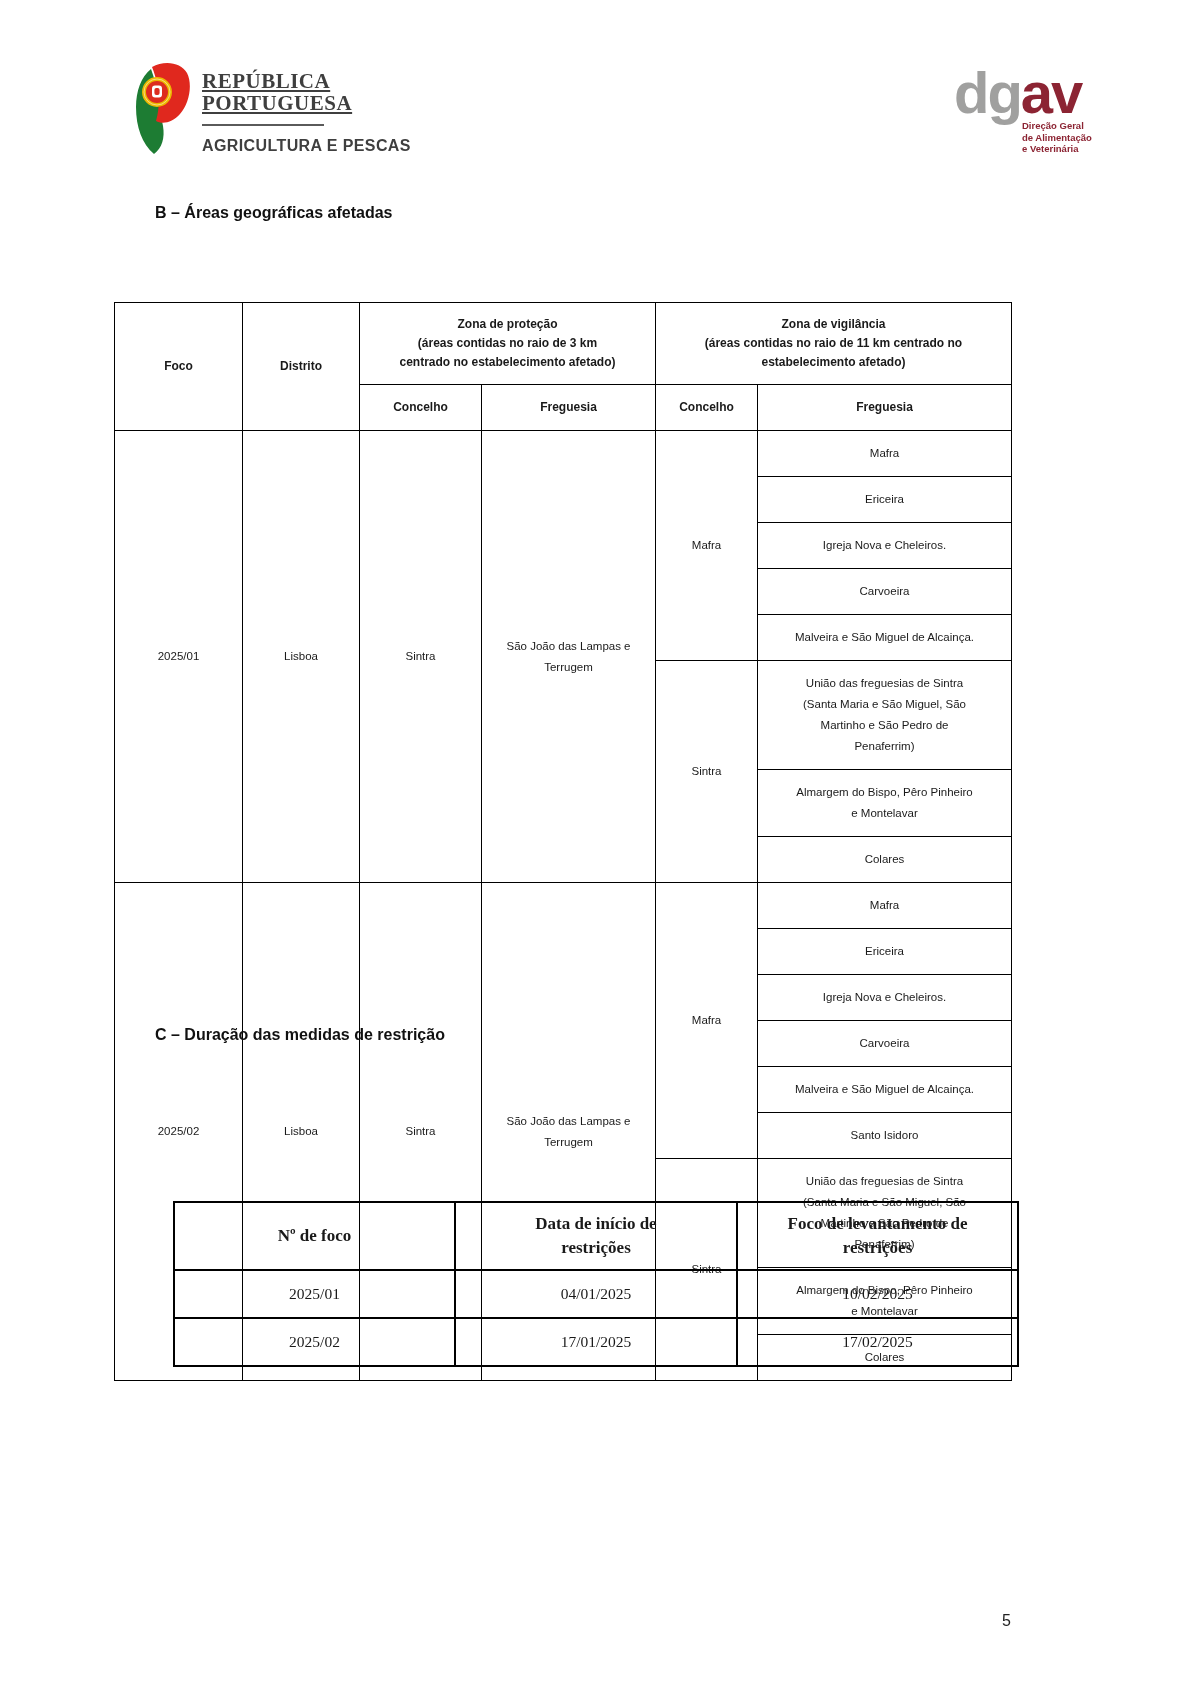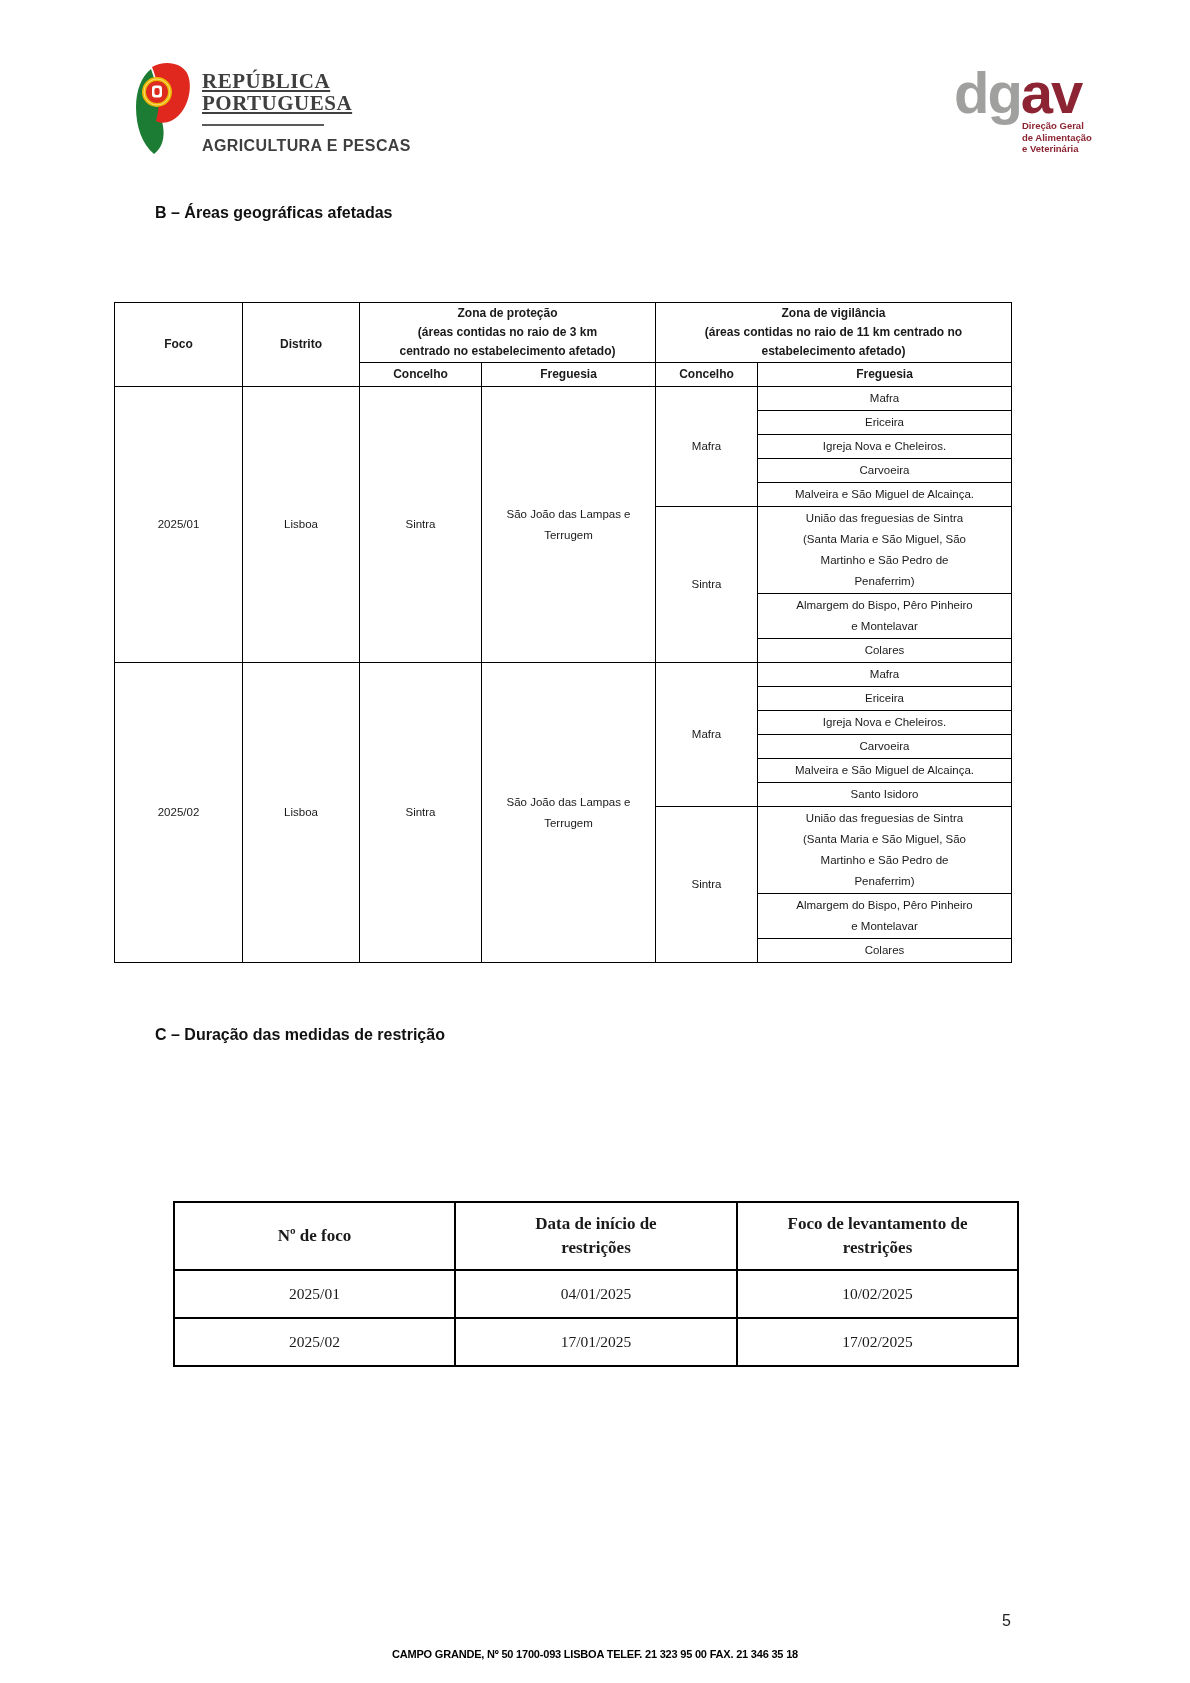--- a/index.html
+++ b/index.html
@@ -33,21 +33,21 @@
   .title-b { top:204px; }
   .title-c { top:1026px; }
 
   
   .tableB {
     position:absolute; left:114px; top:302px; width:897px;
     border-collapse:collapse; table-layout:fixed;
   }
   .tableB td, .tableB th {
     border:1.5px solid #000; text-align:center; vertical-align:middle;
-    font-size:11.5px; line-height:21px; padding:1px 3px; font-weight:normal;
+    font-size:11.5px; line-height:21px; padding:12px 3px; font-weight:normal;
   }
   .tableB th { font-weight:bold; font-size:12px; }
   .zone-head { padding:5px 2px; }
   .zone-title { display:block; line-height:19px; }
   .zone-sub   { display:block; line-height:19px; margin:0 auto; }
   .sub-prot { max-width:222px; }
   .sub-vig  { max-width:272px; }
   .foco-cell { font-weight:bold; }
   .wrap-narrow { display:block; margin:0 auto; max-width:130px; }
   .wrap-uniao  { display:block; margin:0 auto; max-width:172px; }
@@ -240,15 +240,14 @@
       </tr>
       <tr>
         <td>2025/02</td>
         <td>17/01/2025</td>
         <td>17/02/2025</td>
       </tr>
     </tbody>
   </table>
 
   <div class="page-number">5</div>
-  <div class="footer-address">CAMPO GRANDE, Nº 50 1700-093 LISBOA TELEF. 21 323 95 00 FAX. 21 346 35 18</div>
 
 </div>
 
 </body></html>

